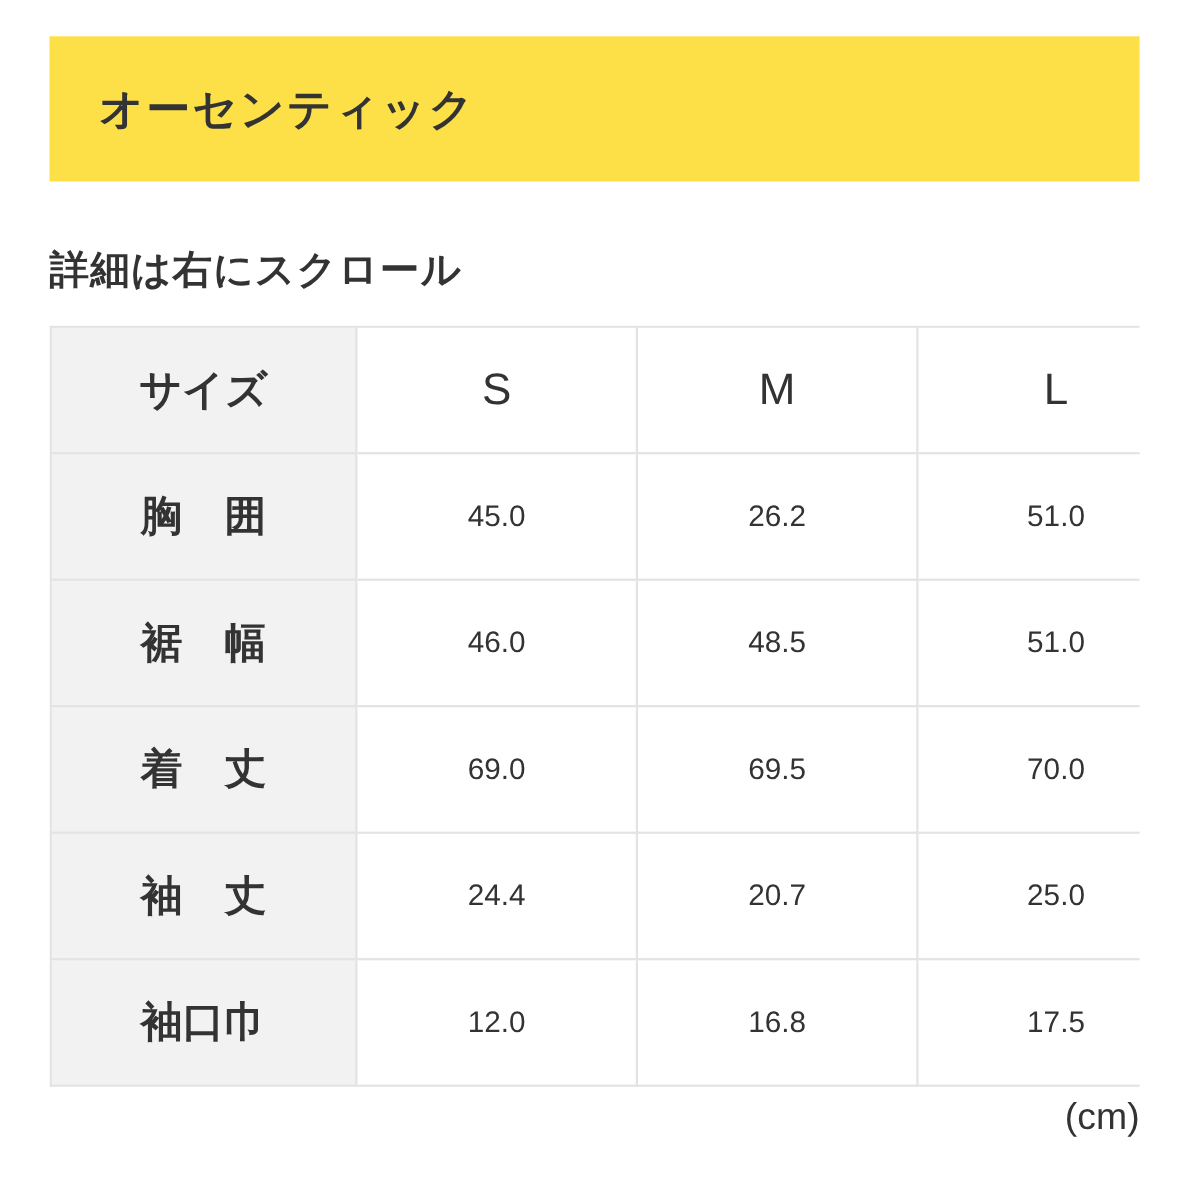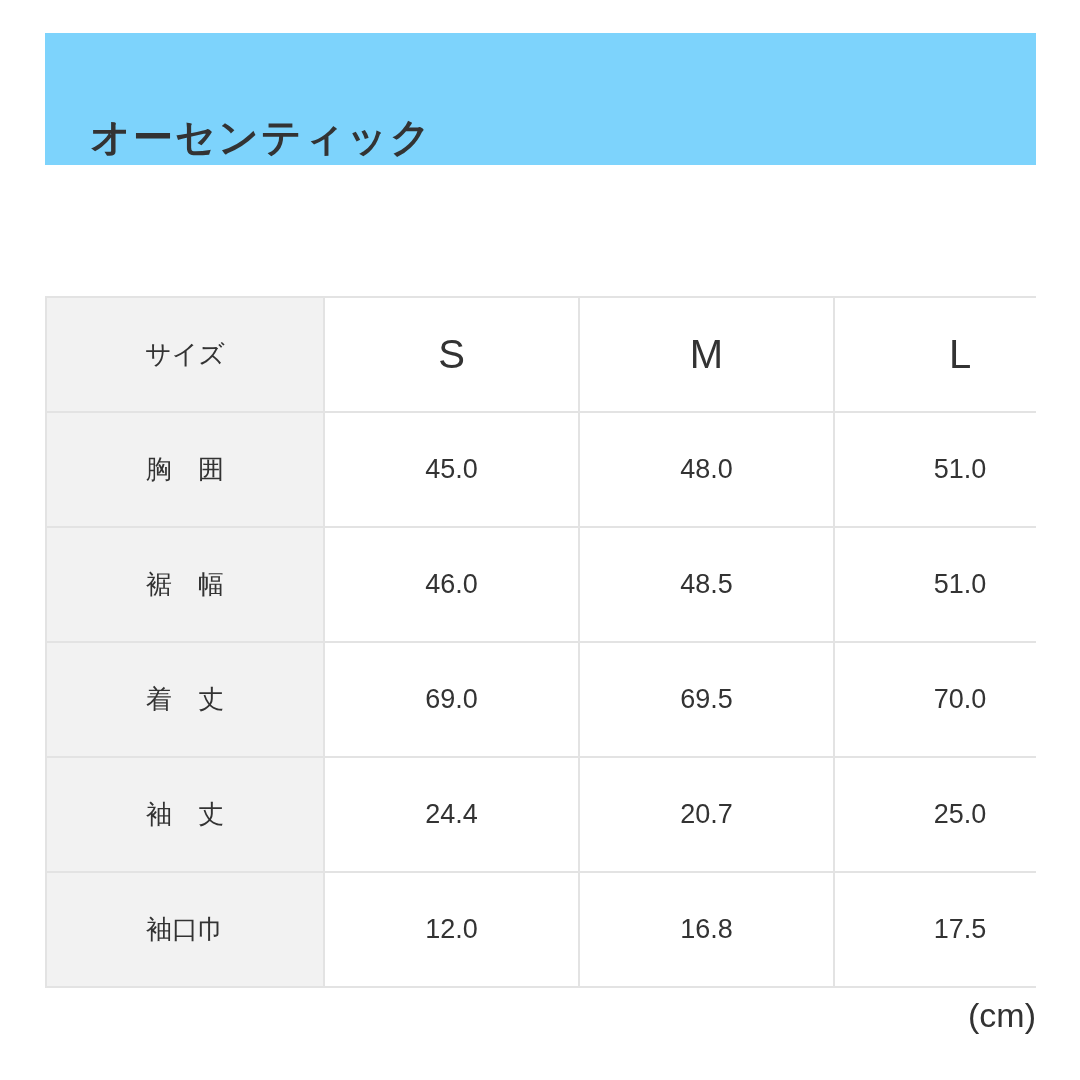--- a/index.html
+++ b/index.html
@@ -15,23 +15,23 @@
     background: #ffffff;
     overflow: hidden;
     color: #333333;
   }
   .header-bar {
     position: absolute;
     left: 45px;
     top: 33px;
     width: 991px;
     height: 132px;
-    background: #7dd3fc;
+    background: #fde047;
     display: flex;
-    align-items: flex-end;
+    align-items: center;
     box-sizing: border-box;
     padding-left: 45px;
     font-family: Liberation Mono, monospace;
   }
   .header-title {
     font-size: 40px;
     font-weight: 700;
     color: #333333;
     letter-spacing: 2px;
   }
@@ -63,22 +63,22 @@
     text-align: center;
     vertical-align: middle;
     height: 115px;
     box-sizing: border-box;
     padding: 0;
     color: #333333;
     background: #ffffff;
   }
   .size-table .label-cell {
     background: #f2f2f2;
-    font-size: 26px;
-    font-weight: 400;
+    font-size: 38px;
+    font-weight: 700;
     margin-top: 24px;
   }
   .size-table .col-header {
     font-size: 40px;
     font-weight: 500;
   }
   .size-table .value-cell {
     font-size: 27px;
     font-weight: 500;
   }
@@ -93,20 +93,21 @@
 </style>
 </head>
 <body>
 
 <div class="page">
 
   <div class="header-bar">
     <span class="header-title">オーセンティック</span>
   </div>
 
+  <div class="scroll-hint">詳細は右にスクロール</div>
 
   <div class="table-wrap">
     <table class="size-table">
       <colgroup>
         <col style="width:278px">
         <col style="width:255px">
         <col style="width:255px">
         <col style="width:252px">
       </colgroup>
       <thead>
@@ -114,21 +115,21 @@
           <th class="label-cell">サイズ</th>
           <th class="col-header">S</th>
           <th class="col-header">M</th>
           <th class="col-header">L</th>
         </tr>
       </thead>
       <tbody>
         <tr>
           <td class="label-cell">胸　囲</td>
           <td class="value-cell">45.0</td>
-          <td class="value-cell">48.0</td>
+          <td class="value-cell">26.2</td>
           <td class="value-cell">51.0</td>
         </tr>
         <tr>
           <td class="label-cell">裾　幅</td>
           <td class="value-cell">46.0</td>
           <td class="value-cell">48.5</td>
           <td class="value-cell">51.0</td>
         </tr>
         <tr>
           <td class="label-cell">着　丈</td>

